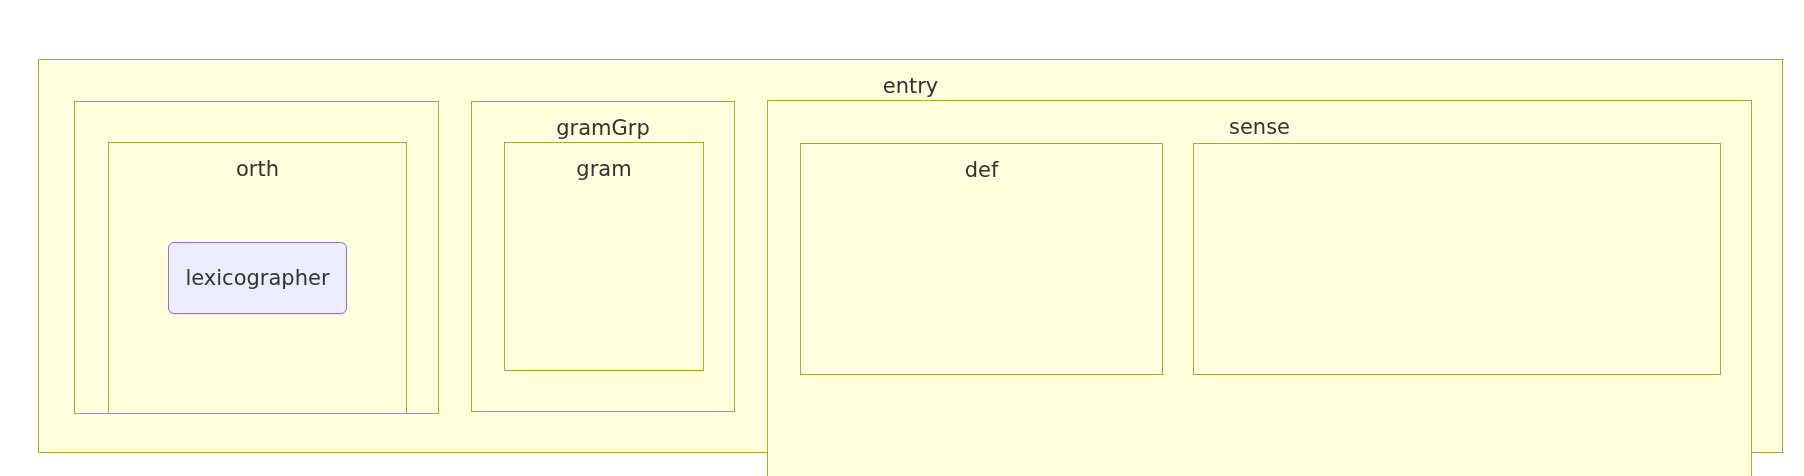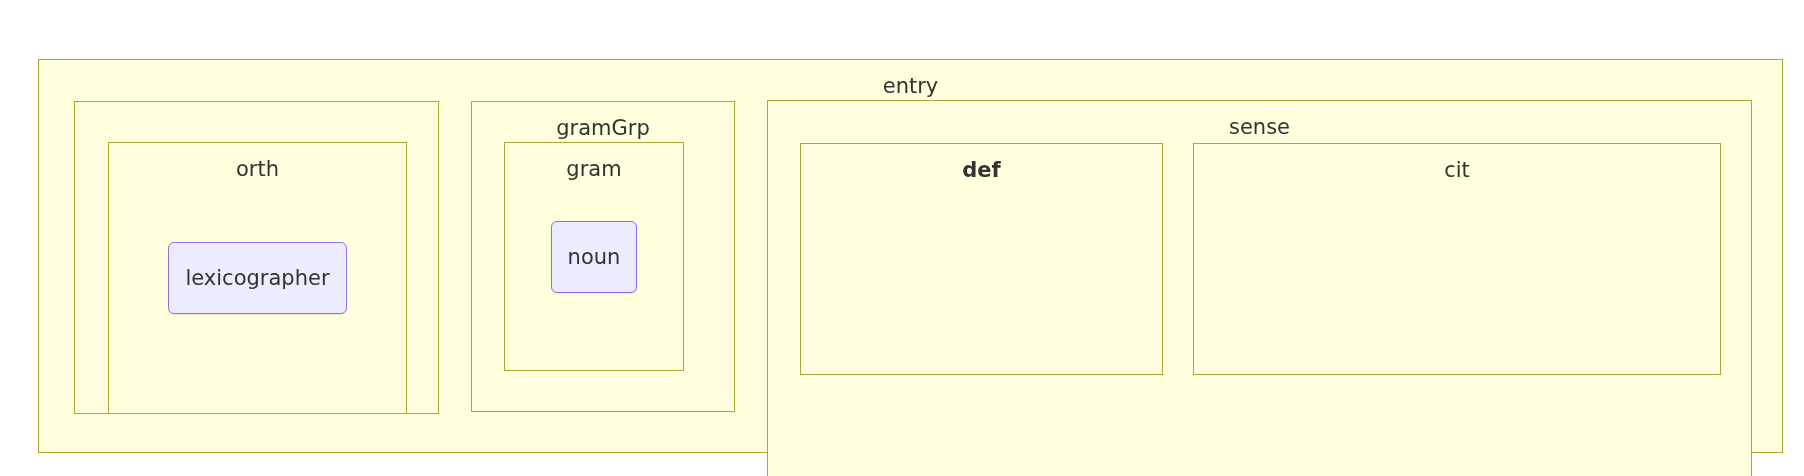--- a/index.html
+++ b/index.html
@@ -52,22 +52,22 @@
     font-size: 21px;
     white-space: nowrap;
     box-shadow: 0 1px 1px rgba(120, 100, 180, 0.15);
   }
   
   .entry   { left: 22px;  top: 43px; width: 1745px; height: 394px; }
   .form    { left: 35px;  top: 41px; width: 365px;  height: 313px; }
   .gramGrp { left: 432px; top: 41px; width: 264px;  height: 311px; }
   .sense   { left: 728px; top: 40px; width: 985px;  height: 392px; }
   .orth    { left: 33px;  top: 40px; width: 299px;  height: 272px; }
-  .gram    { left: 32px;  top: 40px; width: 180px;  height: 229px; }
-  .def     { left: 32px;  top: 42px; width: 363px;  height: 232px; font-weight: bold; }
+  .gram    { left: 32px;  top: 40px; width: 200px;  height: 229px; }
+  .def     { left: 32px;  top: 42px; width: 363px;  height: 232px; }
   .cit     { left: 425px; top: 42px; width: 528px;  height: 232px; }
   .quote   { left: 27px;  top: 38px; width: 474px;  height: 154px; }
 </style>
 </head>
 <body>
 
 <div class="canvas">
 
   <div class="box entry">
     <div class="box-label">entry</div>
@@ -78,31 +78,29 @@
         <div class="box-label">orth</div>
         <div class="node">lexicographer</div>
       </div>
     </div>
 
     <div class="box gramGrp">
       <div class="box-label">gramGrp</div>
 
       <div class="box gram leaf-holder">
         <div class="box-label">gram</div>
-        <div class="node">noun</div>
       </div>
     </div>
 
     <div class="box sense">
       <div class="box-label">sense</div>
 
       <div class="box def leaf-holder">
         <div class="box-label">def</div>
       </div>
 
       <div class="box cit">
-        <div class="box-label">cit</div>
 
       </div>
     </div>
 
   </div>
 </div>
 
 </body></html>

